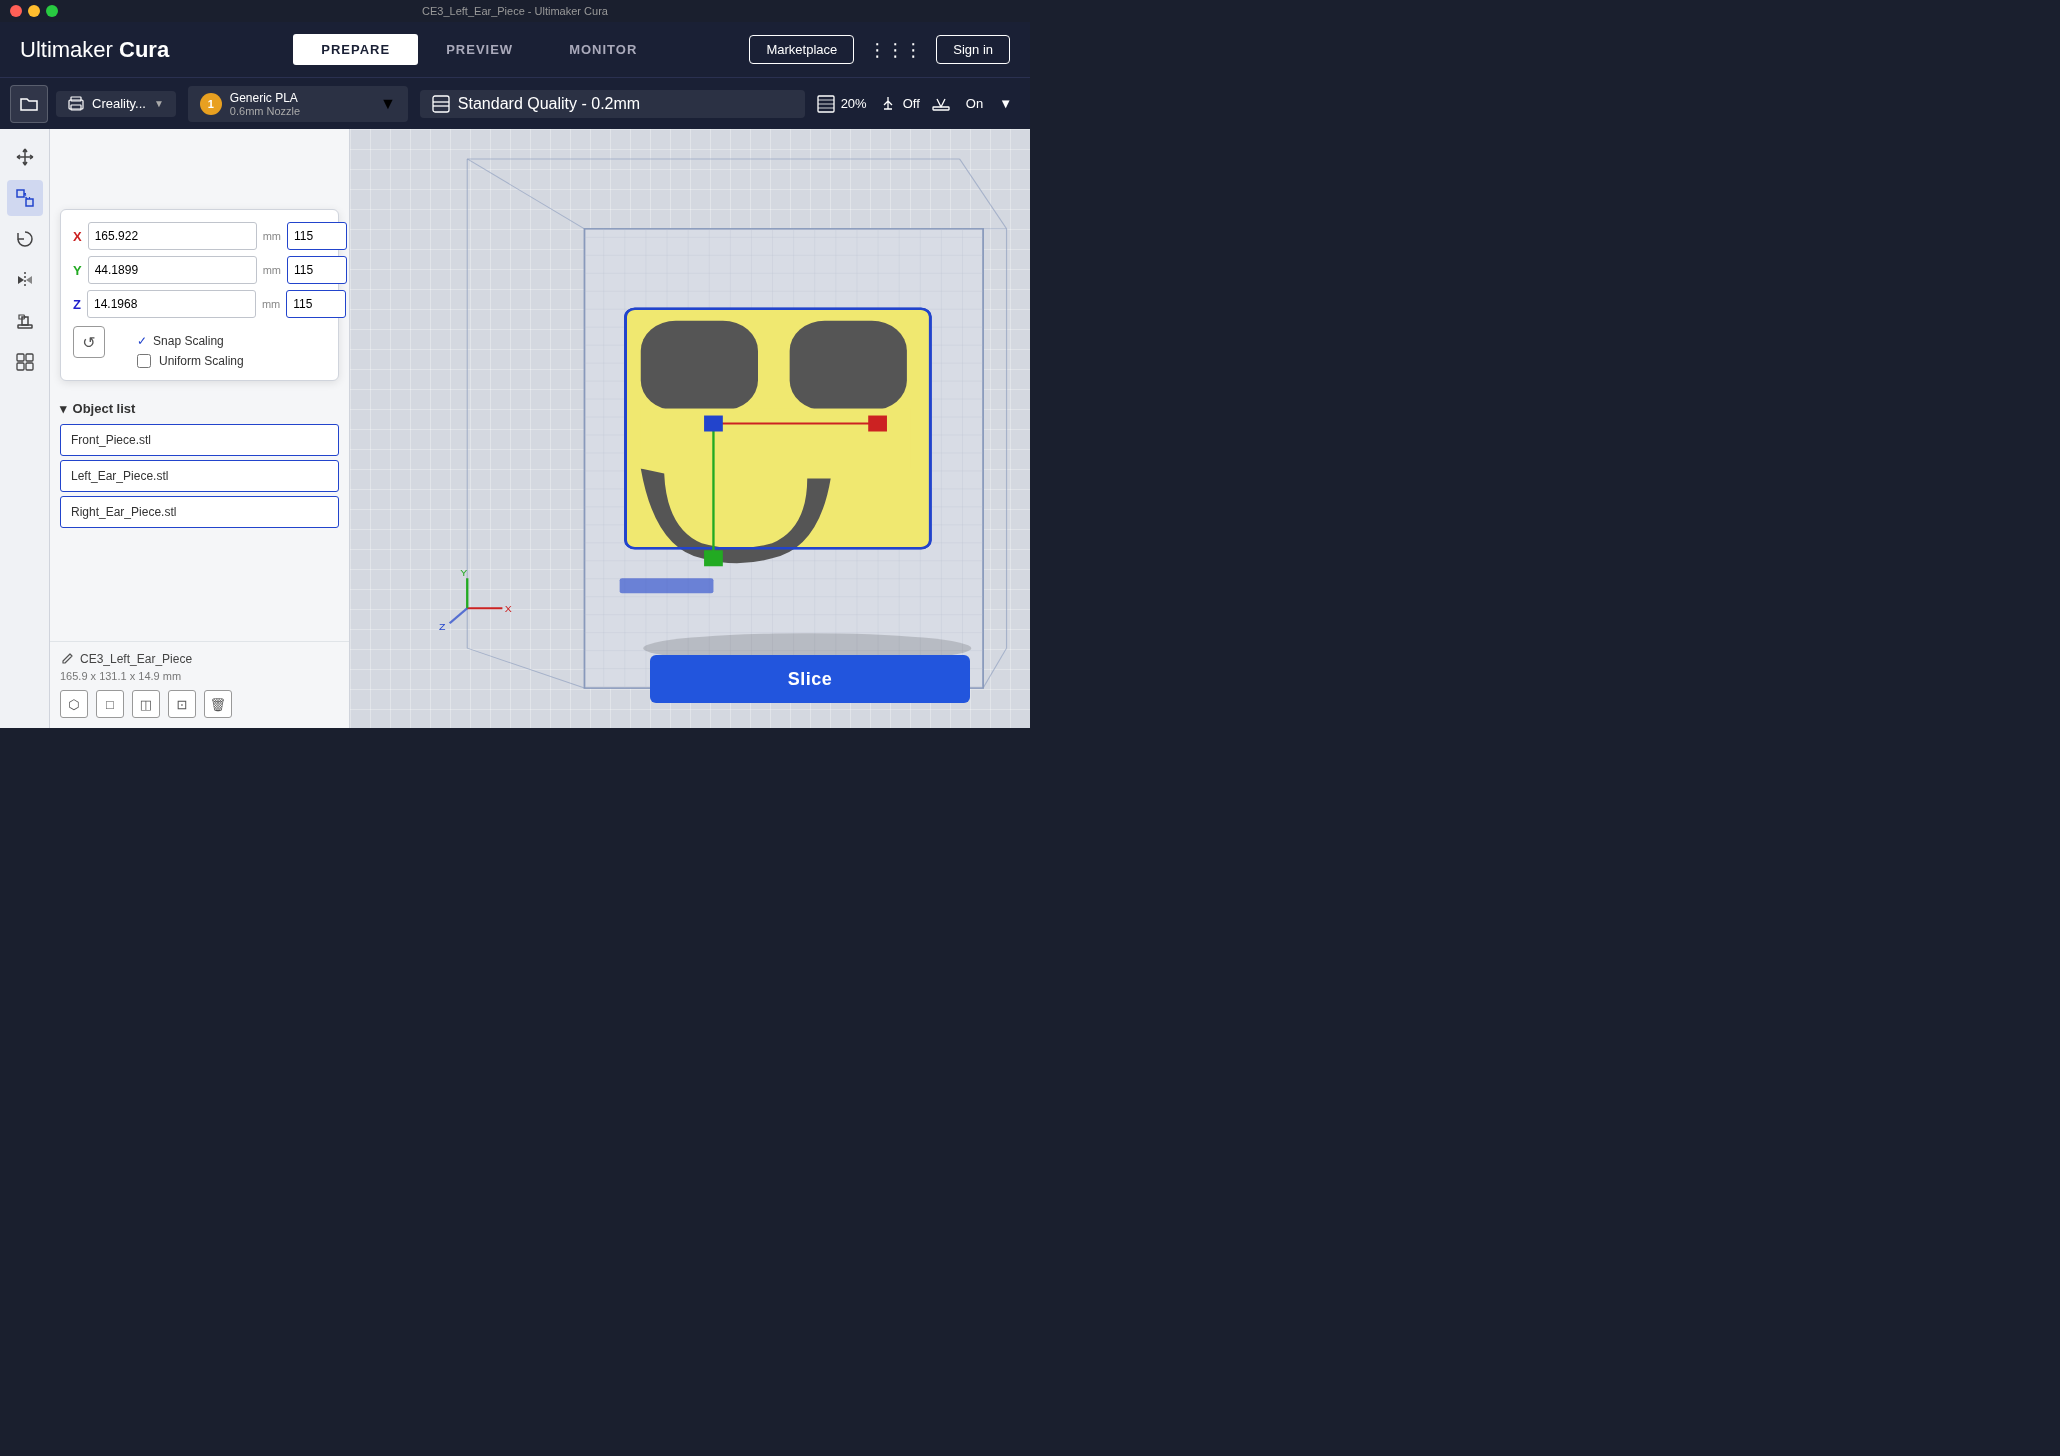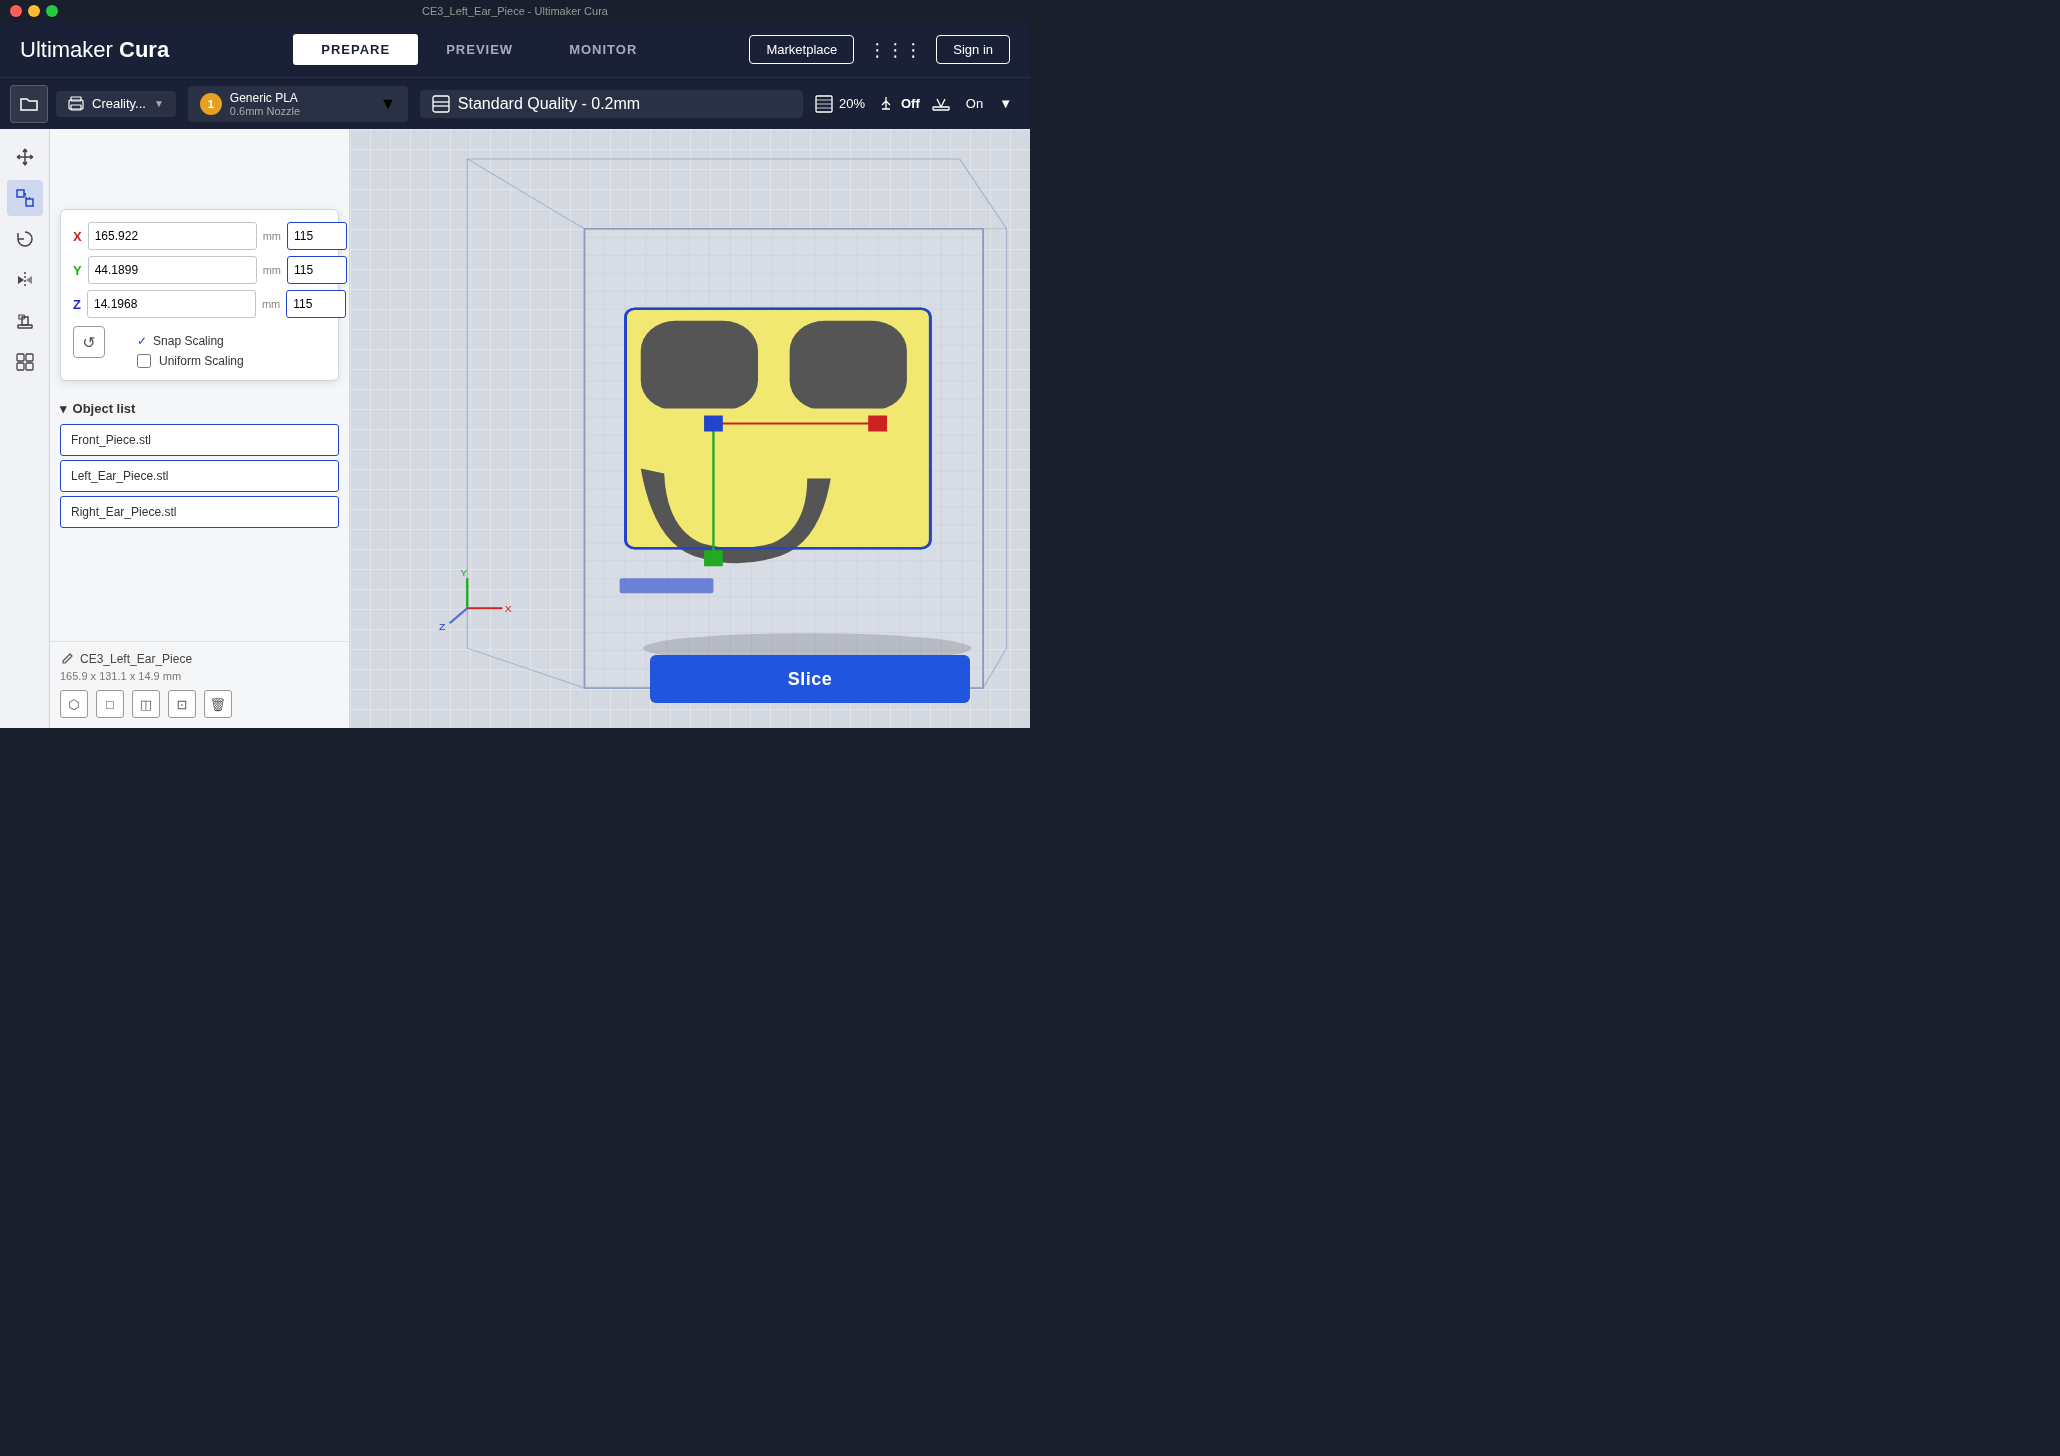--- a/index.html
+++ b/index.html
@@ -155,21 +155,21 @@
       background: rgba(255,255,255,0.08);
       border-radius: 4px;
       padding: 5px 12px;
       cursor: pointer;
       color: white;
       font-size: 16px;
       flex: 1;
       margin-right: 12px;
     }
     .toolbar-infill { display: flex; align-items: center; gap: 6px; color: white; font-size: 13px; margin-right: 12px; text-align: right; }
-    .toolbar-support { display: flex; align-items: center; gap: 6px; color: white; font-size: 13px; margin-right: 12px; font-weight: bold; }
+    .toolbar-support { display: flex; align-items: center; gap: 6px; color: white; font-size: 13px; margin-right: 12px; }
     .toolbar-adhesion { display: flex; align-items: center; gap: 16px; color: white; font-size: 13px; margin-right: 8px; }
 
     
     .main-area {
       display: flex;
       height: calc(728px - 22px - 55px - 52px);
       background: #e8eaf0;
     }
 
     

